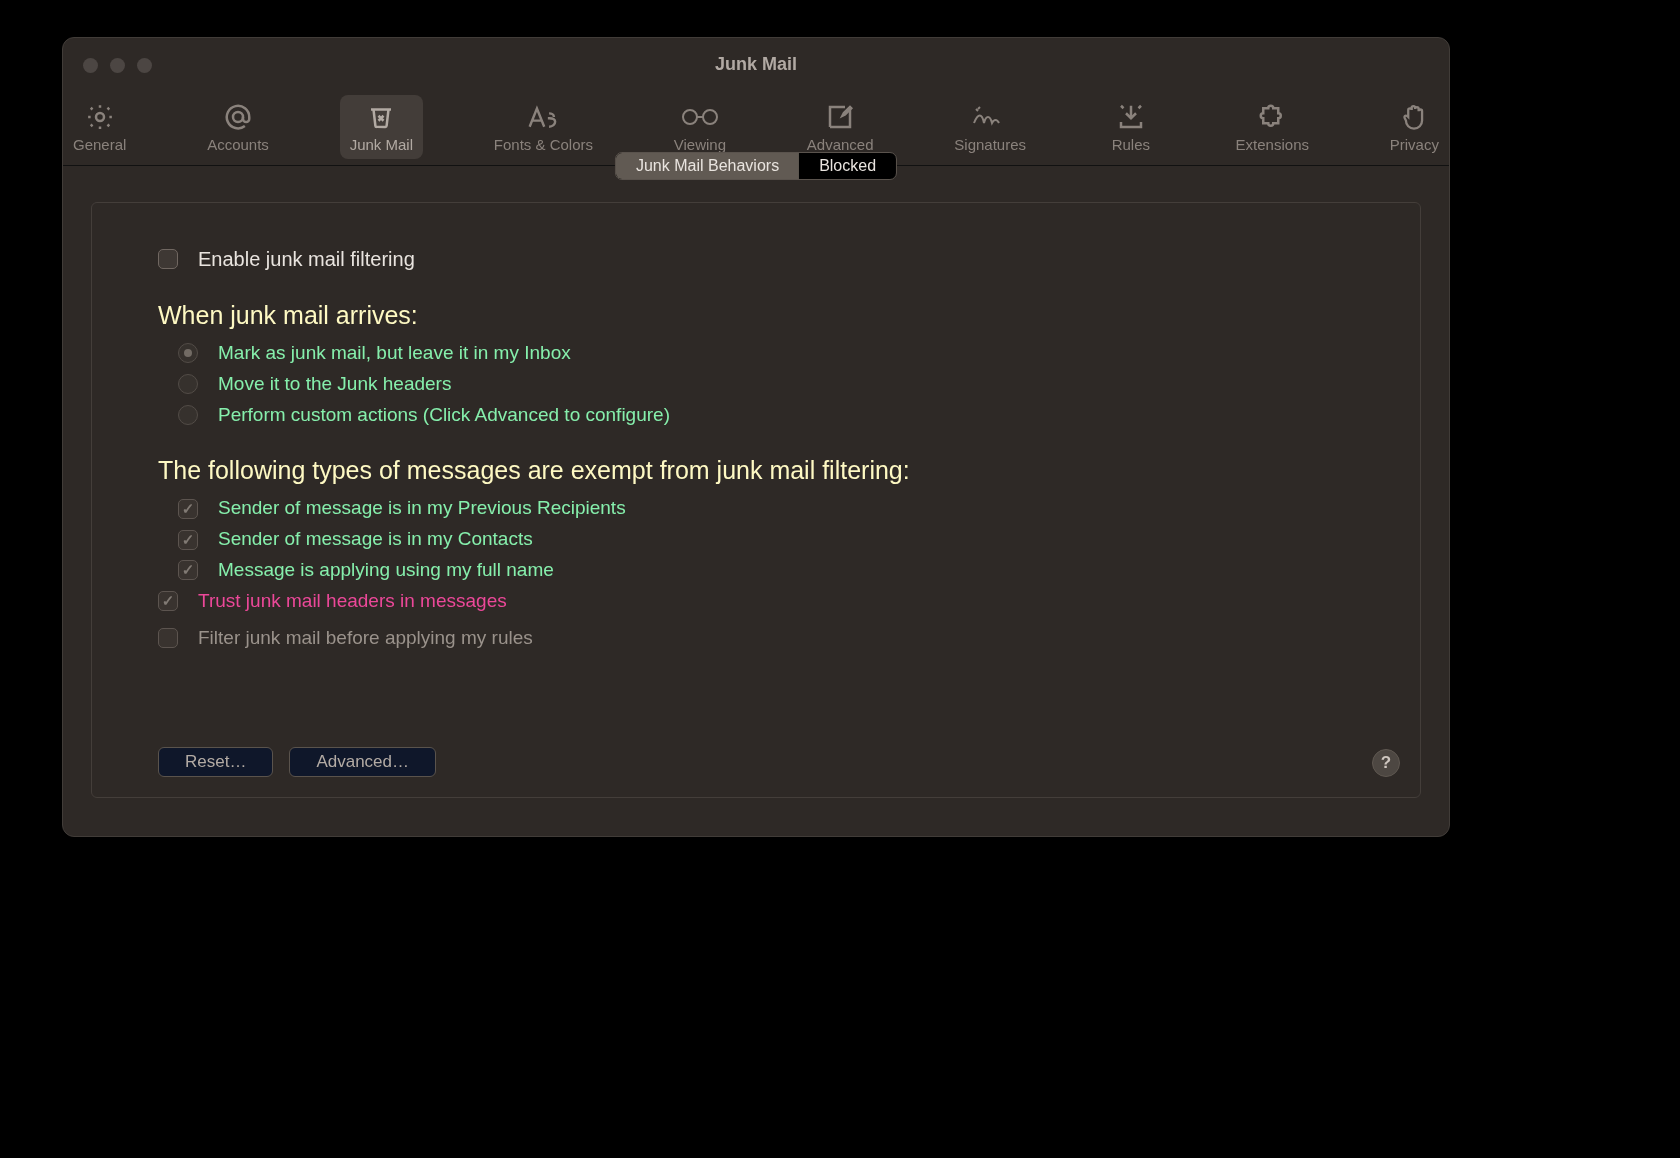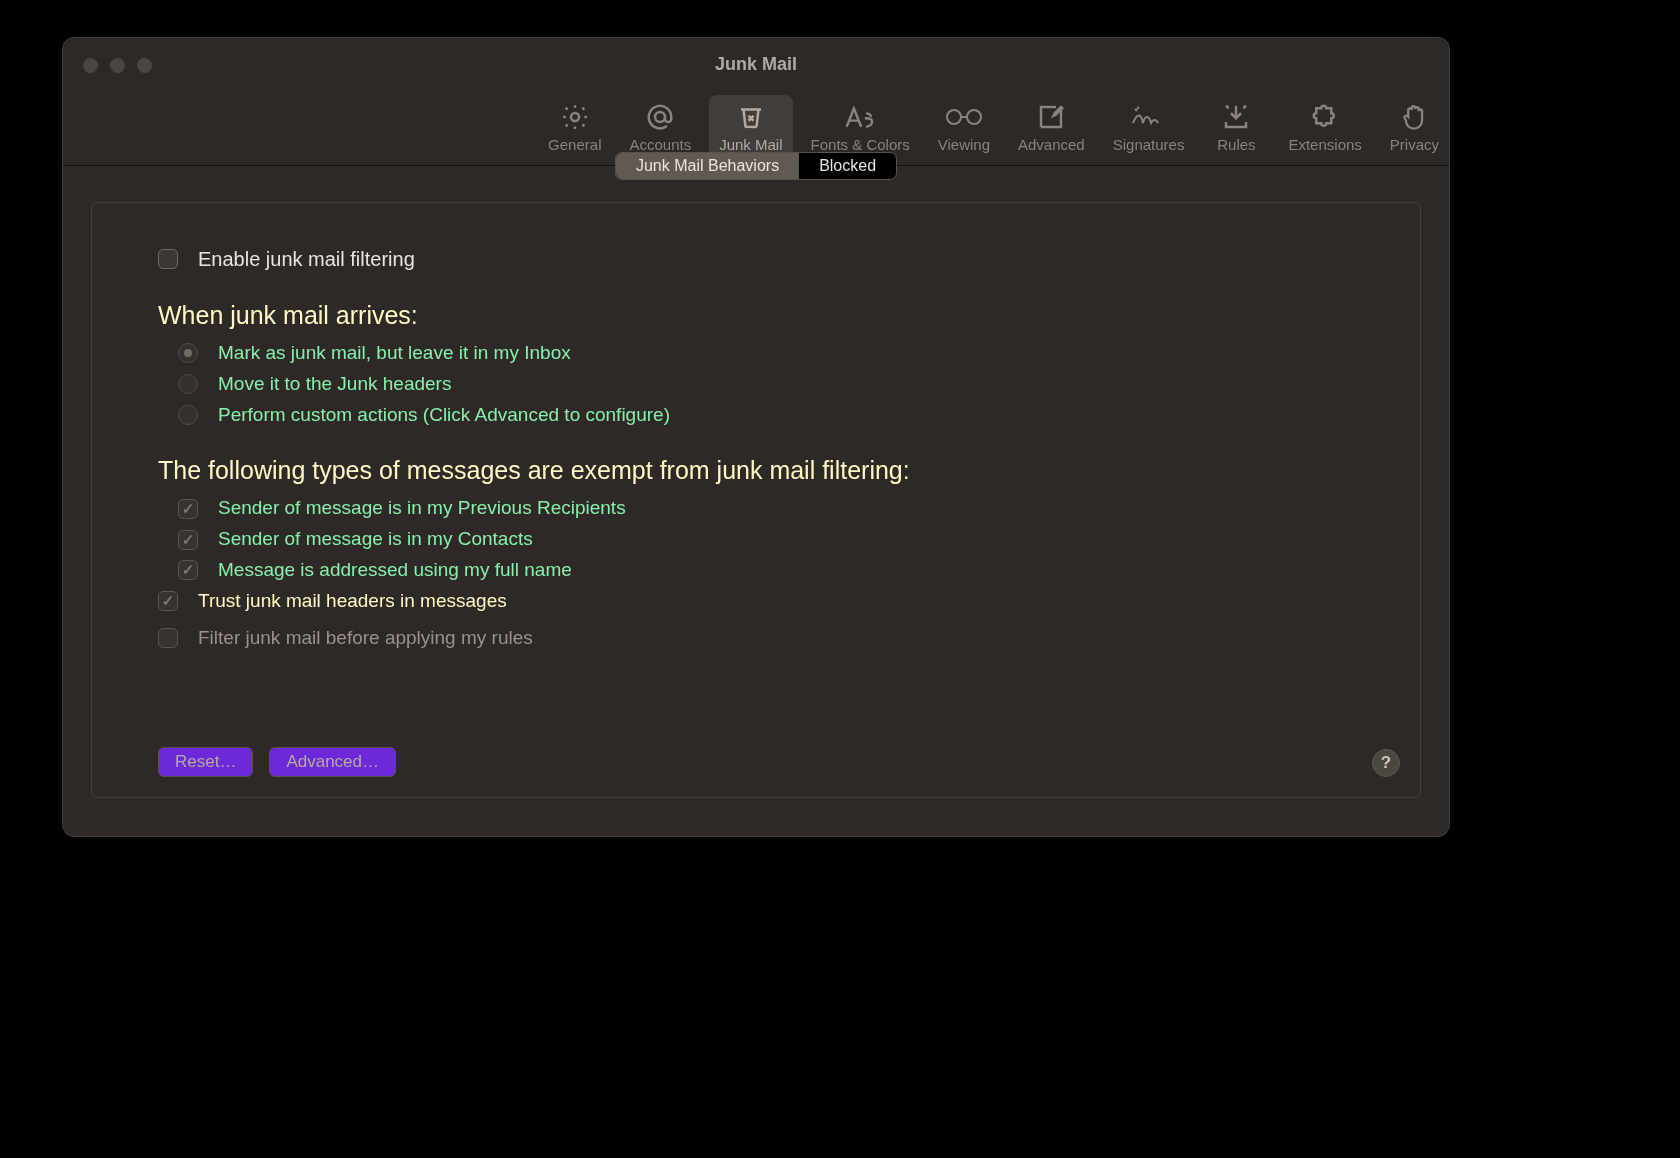--- a/index.html
+++ b/index.html
@@ -46,21 +46,21 @@
   .window-title {
     color: #b1a9a3;
     font-size: 18px;
     font-weight: 600;
   }
   
   .pref-toolbar {
     height: 76px;
     display: flex;
     align-items: flex-end;
-    justify-content: flex-end;
+    justify-content: space-between;
     gap: 8px;
     padding-bottom: 6px;
     border-bottom: 1px solid #111;
   }
   .pref-tab {
     display: flex;
     flex-direction: column;
     align-items: center;
     justify-content: flex-end;
     padding: 6px 10px 6px;
@@ -172,24 +172,24 @@
 
   
   .footer {
     position: absolute;
     left: 66px;
     bottom: 20px;
     display: flex;
     gap: 16px;
   }
   .btn {
-    background: #6d28d9;
+    background: #0f172a;
     color: #b3aba4;
     font-size: 17px;
-    padding: 4px 16px;
+    padding: 4px 26px;
     border-radius: 6px;
     border: 1px solid #5a534c;
   }
   .help {
     position: absolute;
     right: 20px;
     bottom: 20px;
     width: 28px; height: 28px;
     border-radius: 50%;
     background: #4d4742;
@@ -347,26 +347,26 @@
       <div class="row sub">
         <span class="checkbox checked disabled"></span>
         <span>Sender of message is in my Previous Recipients</span>
       </div>
       <div class="row sub">
         <span class="checkbox checked disabled"></span>
         <span>Sender of message is in my Contacts</span>
       </div>
       <div class="row sub">
         <span class="checkbox checked disabled"></span>
-        <span>Message is addressed using my full name</span>
+        <span>Message is applying using my full name</span>
       </div>
 
       <div class="row gap-block">
         <span class="checkbox checked disabled"></span>
-        <span style="color:#fef9c3">Trust junk mail headers in messages</span>
+        <span style="color:#ec4899">Trust junk mail headers in messages</span>
       </div>
       <div class="row" style="margin-top:14px">
         <span class="checkbox disabled"></span>
         <span style="color:#9a928b">Filter junk mail before applying my rules</span>
       </div>
 
       <div class="footer">
         <div class="btn">Reset…</div>
         <div class="btn">Advanced…</div>
       </div>

